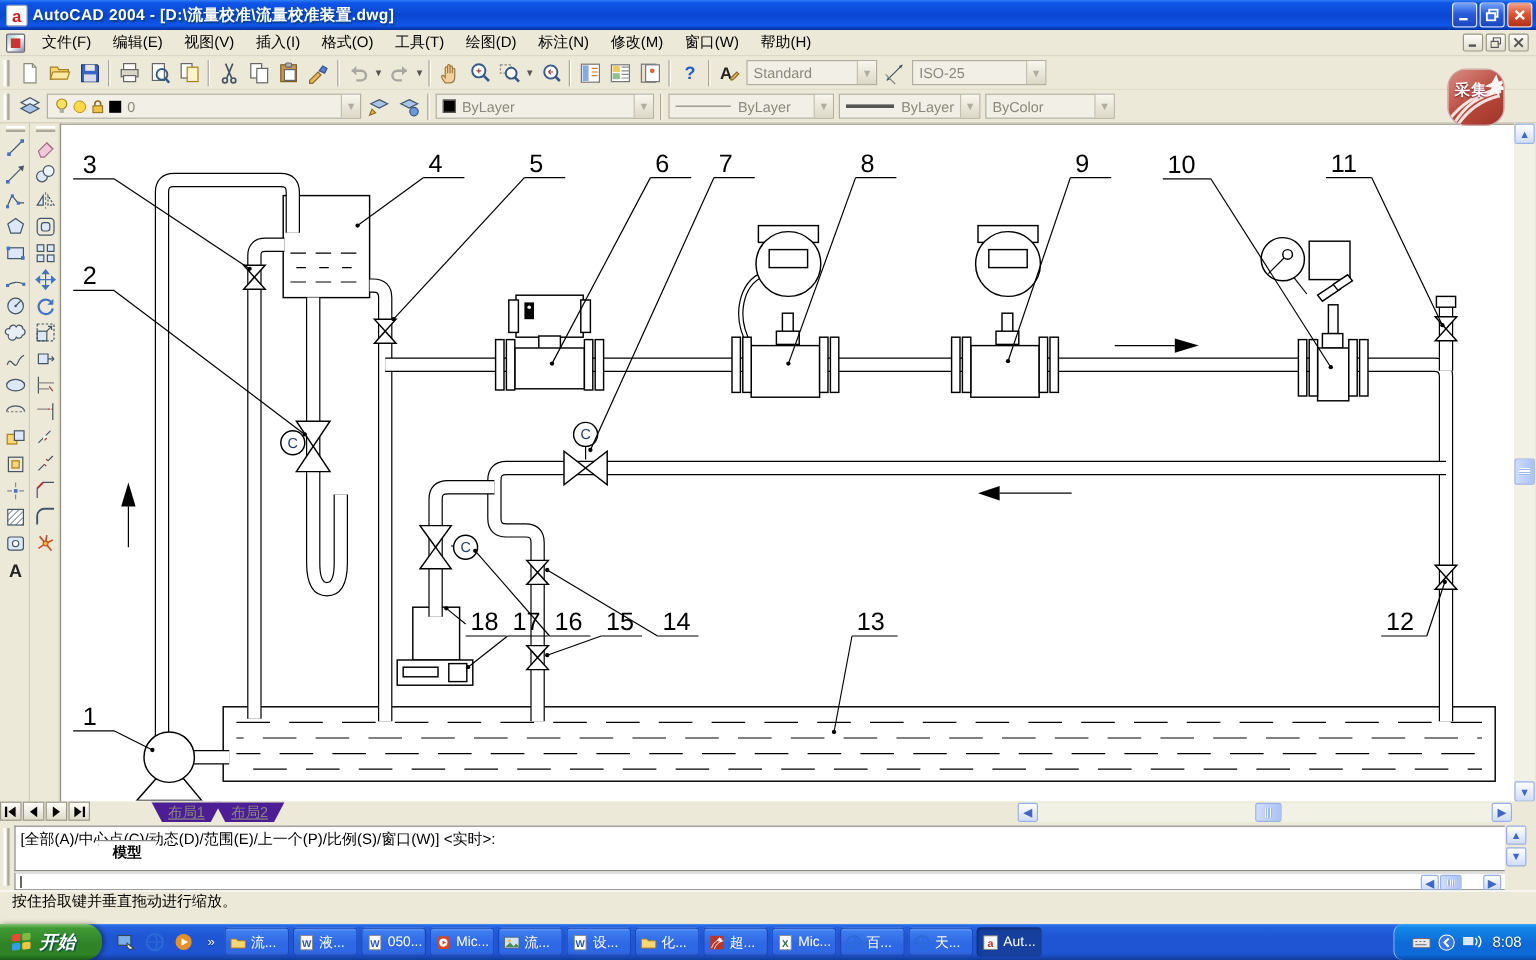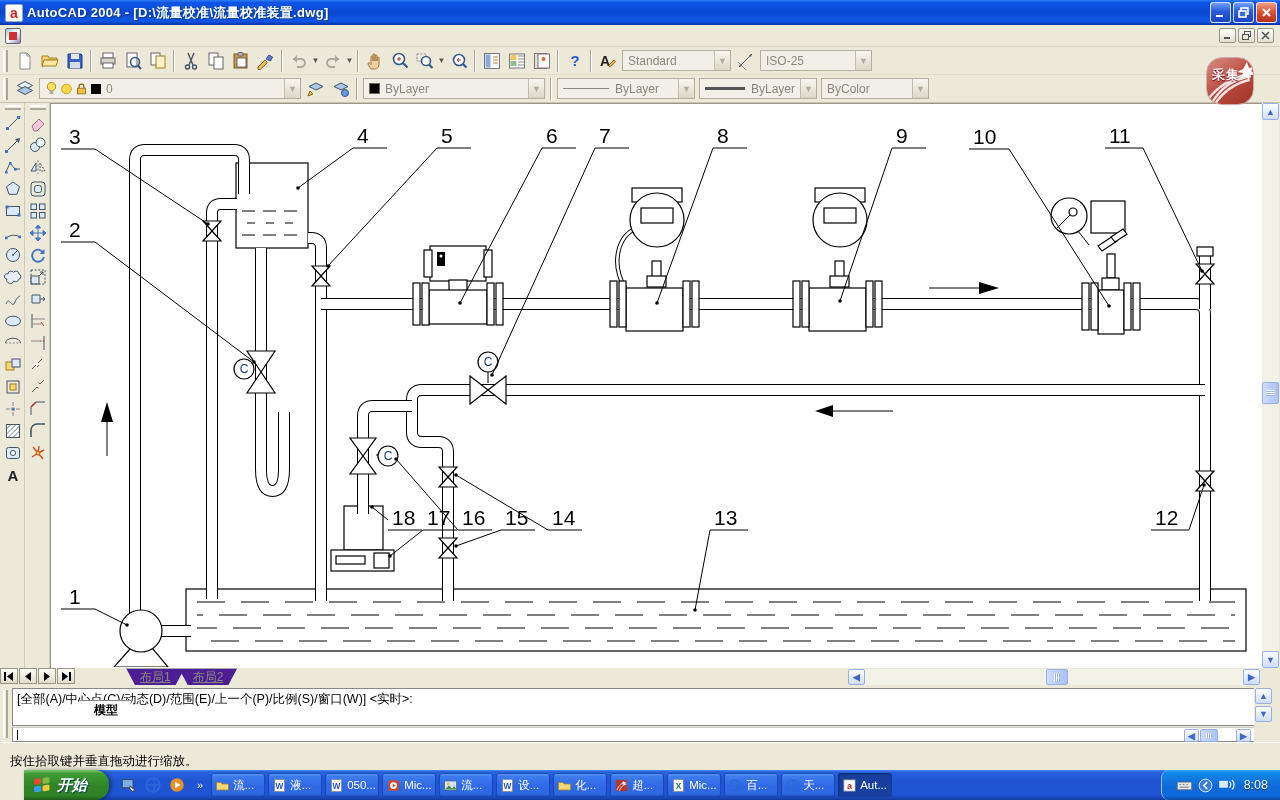--- a/index.html
+++ b/index.html
@@ -93,26 +93,26 @@
   .cmd-box{position:absolute;left:12px;top:2px;width:1242px;height:38px;background:#fff;
     border:1px solid #888;border-right:none;overflow:hidden;padding:2px 4px;}
   .cmd-line{font-size:12.5px;line-height:16px;color:#000;white-space:pre;font-family:"Liberation Sans",sans-serif;}
   .cmd-prompt{position:absolute;left:12px;top:41px;width:1242px;height:15px;background:#fff;border:1px solid #888;border-top:1px solid #ccc;border-right:none;}
   .caret{position:absolute;left:4px;top:2px;width:1px;height:10px;background:#000;}
   .cmd-vscroll{position:absolute;right:8px;top:2px;width:17px;height:54px;}
   .cmd-hscroll{position:absolute;right:28px;top:43px;width:68px;height:13px;display:flex;}
 
   
   .status{position:absolute;top:742px;left:0;right:0;height:28px;background:#ece9d8;border-top:1px solid #fff;
-    display:flex;align-items:flex-end;padding-left:10px;font-size:12.5px;color:#000;}
+    display:flex;align-items:flex-start;padding-left:10px;font-size:12.5px;color:#000;}
 
   
   .taskbar{position:absolute;top:770px;left:0;right:0;height:30px;
     background:linear-gradient(180deg,#4a8af0 0%,#2663e0 6%,#1f55d2 35%,#1f55d2 82%,#123c9e 100%);
-    display:flex;align-items:center;color:#fff;margin-left:24px;}
+    display:flex;align-items:center;color:#fff;}
   .startbtn{height:30px;padding:0 22px 0 8px;display:flex;align-items:center;gap:5px;
     background:linear-gradient(180deg,#7ec56e 0%,#3f9a34 12%,#2f8326 55%,#2f8326 85%,#1d5c18 100%);
     border-radius:0 14px 14px 0;box-shadow:2px 0 4px #0006;}
   .startbtn .lbl{font-size:15px;font-weight:bold;font-style:italic;text-shadow:1px 1px 1px #044;}
   .ql{display:flex;align-items:center;gap:4px;padding:0 6px 0 10px;}
   .ql-ico{width:20px;height:20px;display:flex;align-items:center;justify-content:center;}
   .chev{color:#fff;font-size:11px;padding:0 4px;text-shadow:0 1px 1px #036;}
   .tasks{display:flex;align-items:center;gap:3px;flex:0 0 auto;padding-left:4px;}
   .taskbtn{width:54px;height:24px;border-radius:3px;display:flex;align-items:center;gap:3px;padding:0 4px;
     background:linear-gradient(180deg,#71a3f8 0%,#3c7cf0 14%,#2f68e4 55%,#2f68e4 85%,#2553b8 100%);
@@ -154,20 +154,33 @@
     <div class="wbtn red">
         <svg width="11" height="11">
           <path d="M2 2l7 7M9 2L2 9" stroke="#fff" stroke-width="2"></path>
         </svg>
       </div>
   </div>
 </div>
 
 <div class="menubar">
   <div class="mdi-ico"></div>
+  <div id="menu-items" style="display:flex">
+      <span class="menu-item">文件(F)</span>
+      <span class="menu-item">编辑(E)</span>
+      <span class="menu-item">视图(V)</span>
+      <span class="menu-item">插入(I)</span>
+      <span class="menu-item">格式(O)</span>
+      <span class="menu-item">工具(T)</span>
+      <span class="menu-item">绘图(D)</span>
+      <span class="menu-item">标注(N)</span>
+      <span class="menu-item">修改(M)</span>
+      <span class="menu-item">窗口(W)</span>
+      <span class="menu-item">帮助(H)</span>
+    </div>
   <div class="mdi-btns">
     <div class="mbtn">
         <svg width="9" height="9">
           <rect x="1" y="6" width="6" height="2" fill="#555"></rect>
         </svg>
       </div>
     <div class="mbtn">
         <svg width="9" height="9">
           <rect x="2.5" y="0.5" width="6" height="5" fill="none" stroke="#555"></rect>
           <rect x="0.5" y="3.5" width="6" height="5" fill="#ece9d8" stroke="#555"></rect>

